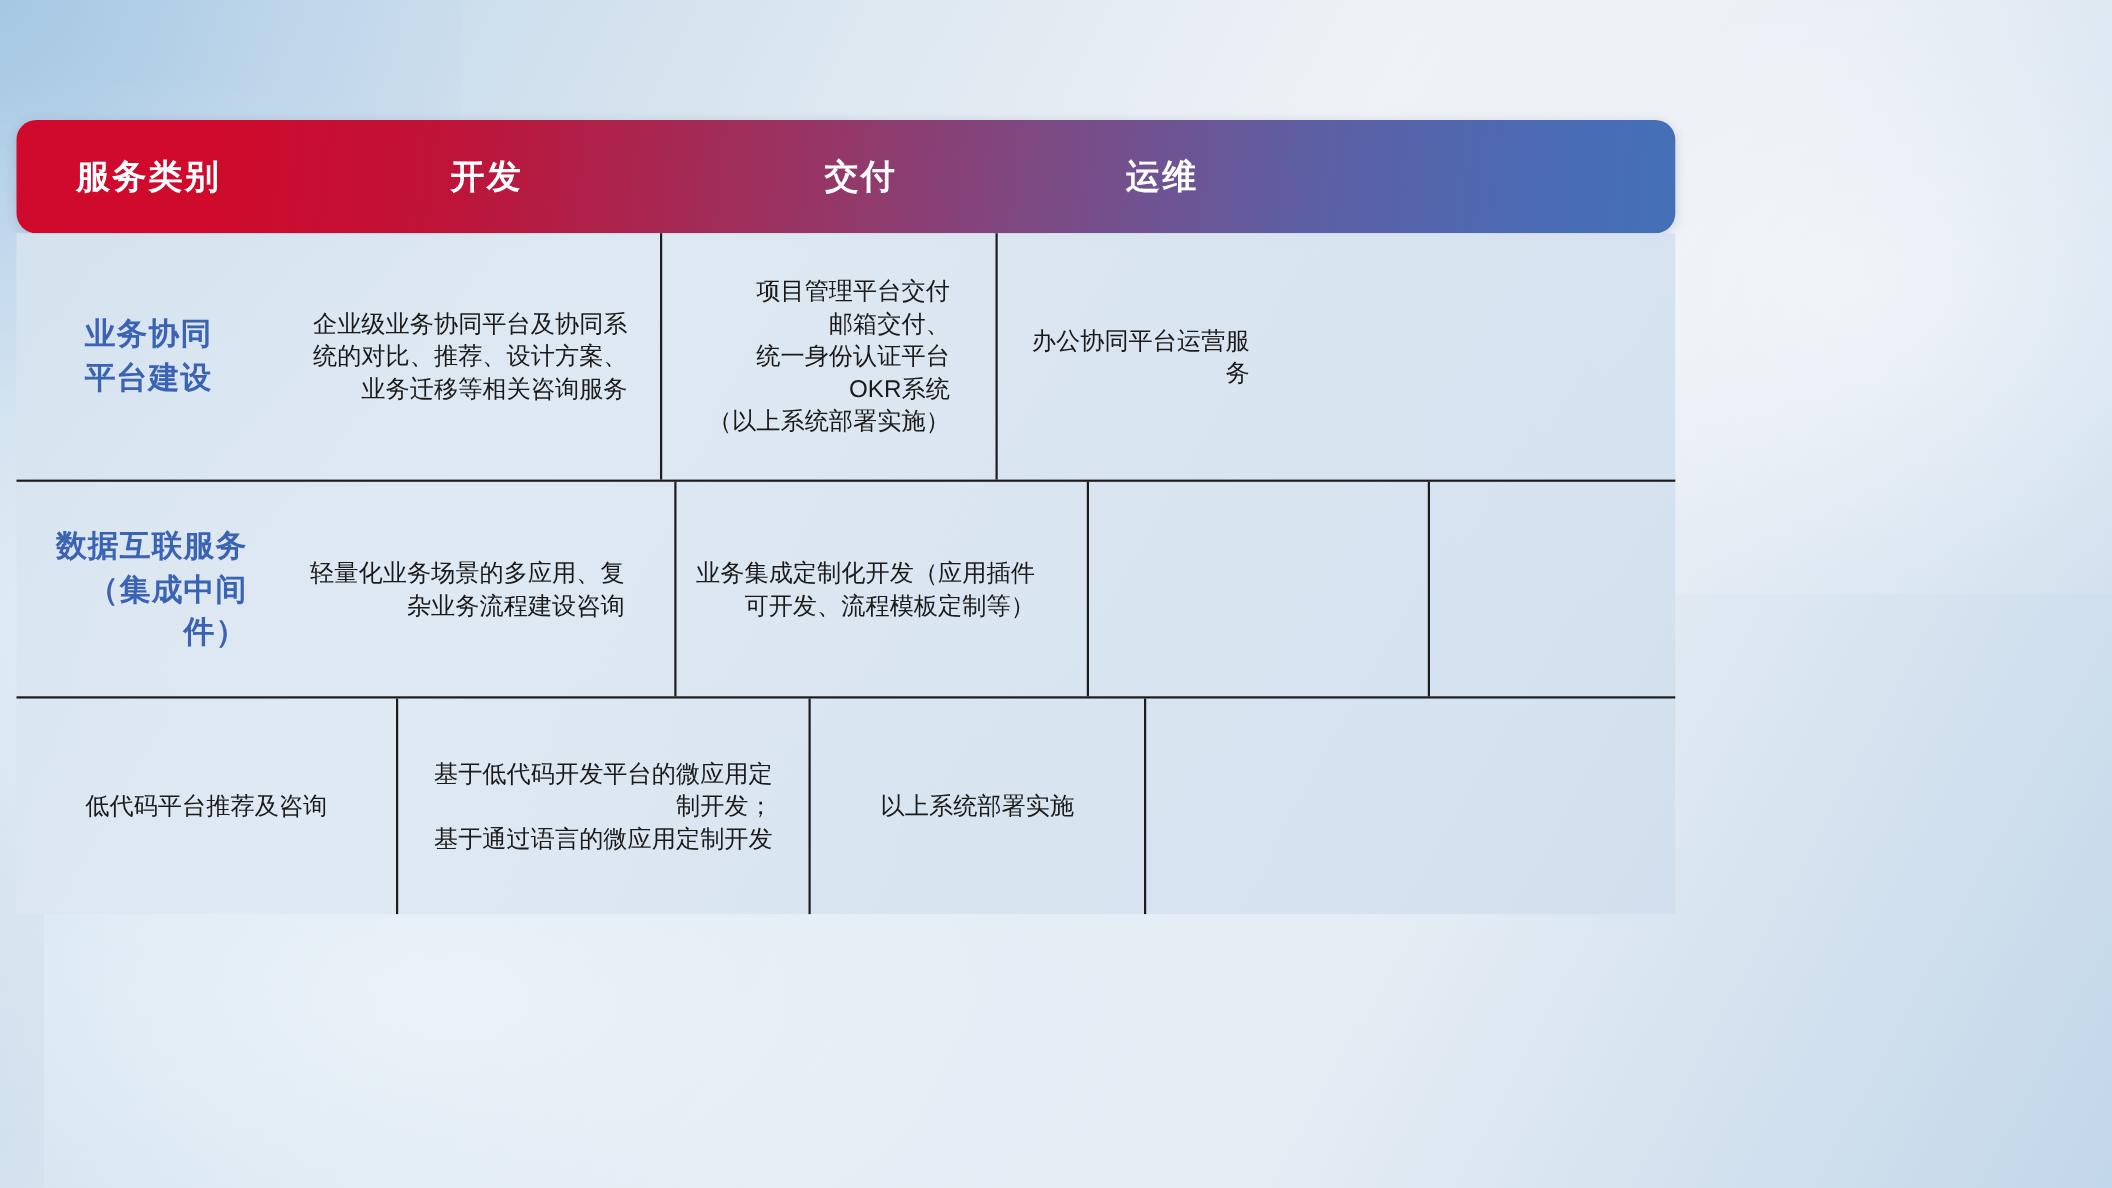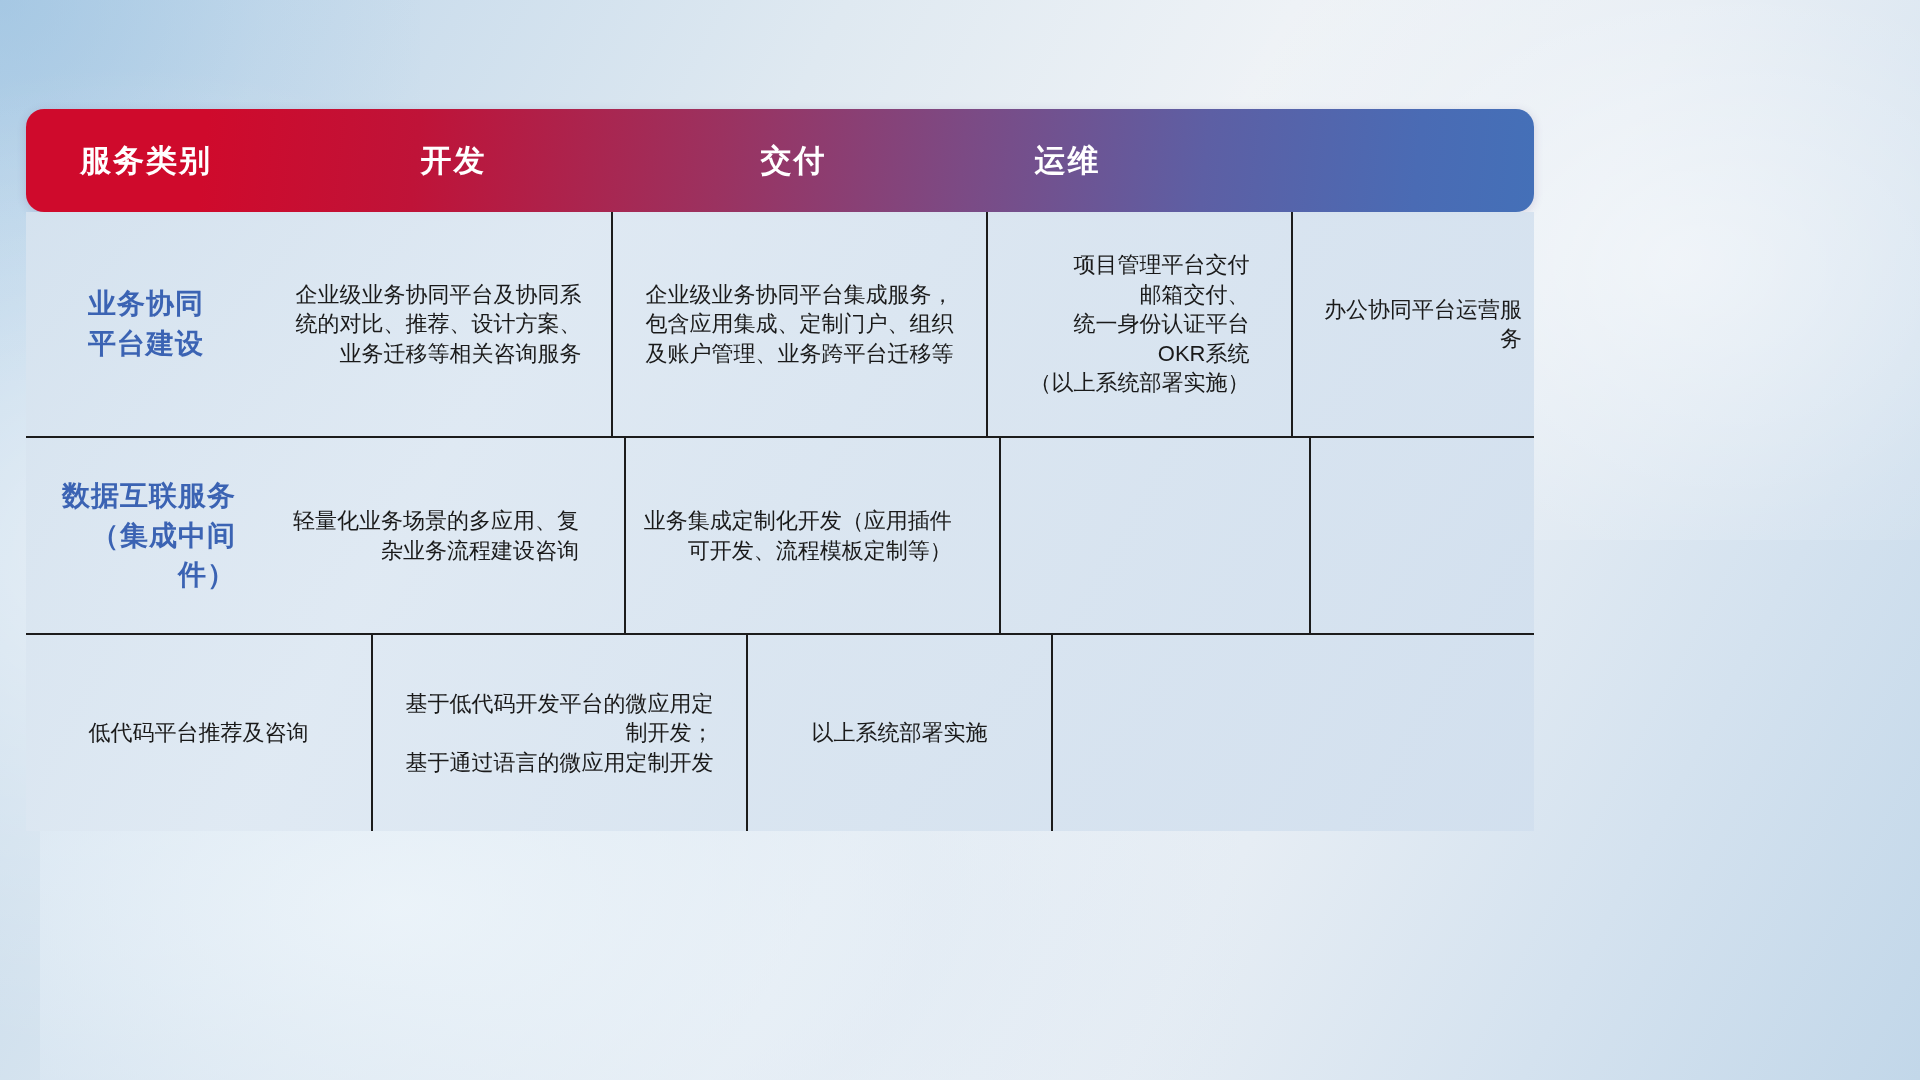--- a/index.html
+++ b/index.html
@@ -73,21 +73,21 @@
     background: radial-gradient(ellipse at 0% 0%,
         rgba(150,190,222,0.55) 0%,
         rgba(165,200,228,0.22) 45%,
         rgba(180,210,232,0) 78%);
     pointer-events: none;
   }
 
   
   #table-wrap {
     position: absolute;
-    left: 26px;
+    left: 15px;
     top: 109px;
     width: 1508px;
     height: 665px;
   }
 
   
   #table-header {
     position: relative;
     height: 103px;
     border-radius: 18px;
@@ -185,23 +185,20 @@
   </div>
 
   <div id="table-body">
 
     <div class="trow r1">
       <div class="tcell cat c1">业务协同
 平台建设</div>
       <div class="tcell c2">企业级业务协同平台及协同系
 统的对比、推荐、设计方案、
 业务迁移等相关咨询服务</div>
-      <div class="tcell c3 sep-left">企业级业务协同平台集成服务，
-包含应用集成、定制门户、组织
-及账户管理、业务跨平台迁移等</div>
       <div class="tcell c4 sep-left">项目管理平台交付
 邮箱交付、
 统一身份认证平台
 OKR系统
 （以上系统部署实施）</div>
       <div class="tcell c5 sep-left">办公协同平台运营服务</div>
     </div>
 
     <div class="trow r2">
       <div class="tcell cat c1">数据互联服务

